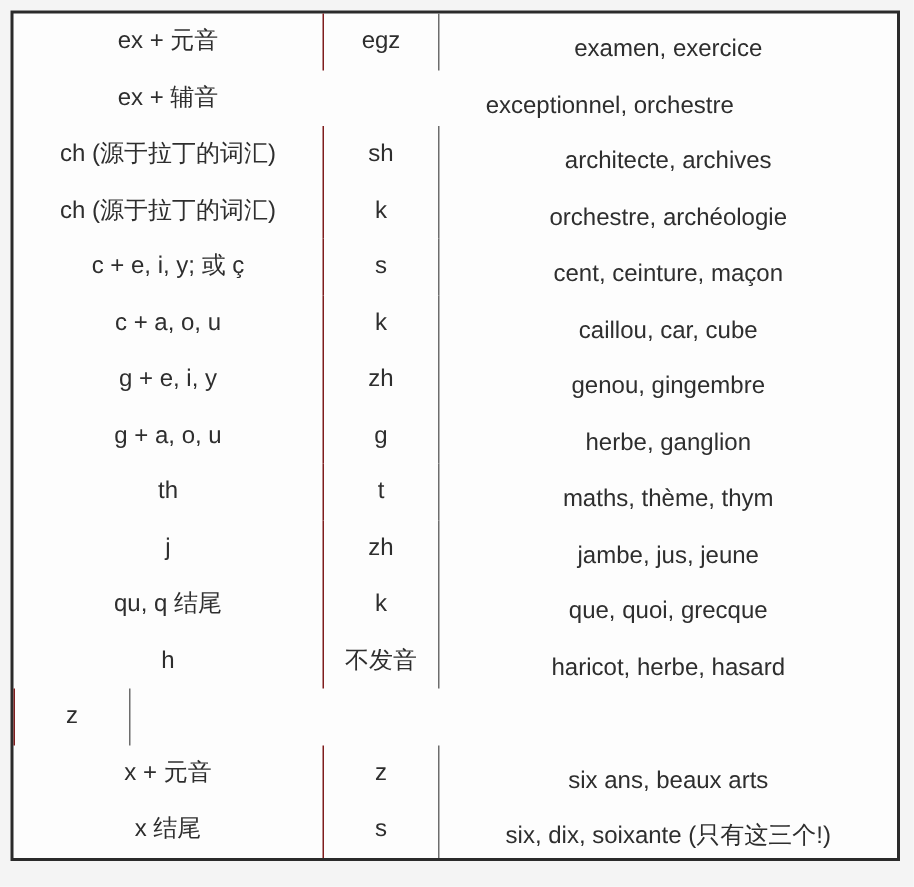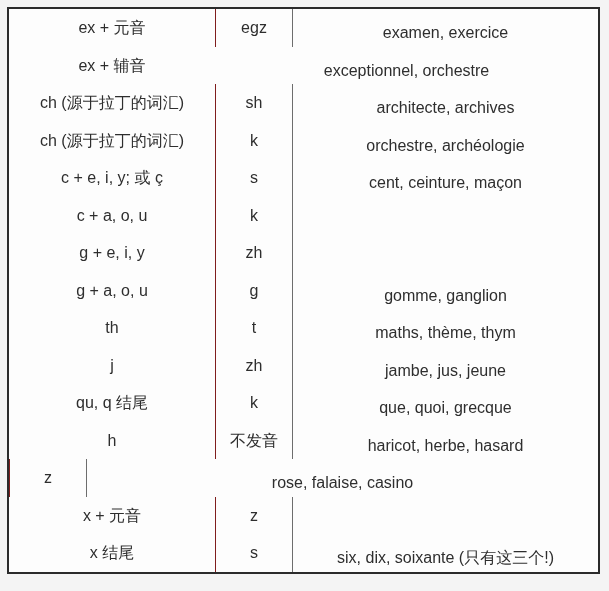--- a/index.html
+++ b/index.html
@@ -87,29 +87,31 @@
         <div class="cell cell-examples">orchestre, archéologie</div>
       </div>
       <div class="row">
         <div class="cell cell-rule">c + e, i, y; 或 ç</div>
         <div class="cell cell-pron">s</div>
         <div class="cell cell-examples">cent, ceinture, maçon</div>
       </div>
       <div class="row">
         <div class="cell cell-rule">c + a, o, u</div>
         <div class="cell cell-pron">k</div>
+        <div class="cell cell-examples">caillou, car, cube</div>
       </div>
       <div class="row">
         <div class="cell cell-rule">g + e, i, y</div>
         <div class="cell cell-pron">zh</div>
+        <div class="cell cell-examples">genou, gingembre</div>
       </div>
       <div class="row">
         <div class="cell cell-rule">g + a, o, u</div>
         <div class="cell cell-pron">g</div>
-        <div class="cell cell-examples">gomme, ganglion</div>
+        <div class="cell cell-examples">herbe, ganglion</div>
       </div>
       <div class="row">
         <div class="cell cell-rule">th</div>
         <div class="cell cell-pron">t</div>
         <div class="cell cell-examples">maths, thème, thym</div>
       </div>
       <div class="row">
         <div class="cell cell-rule">j</div>
         <div class="cell cell-pron">zh</div>
         <div class="cell cell-examples">jambe, jus, jeune</div>
@@ -119,25 +121,25 @@
         <div class="cell cell-pron">k</div>
         <div class="cell cell-examples">que, quoi, grecque</div>
       </div>
       <div class="row">
         <div class="cell cell-rule">h</div>
         <div class="cell cell-pron">不发音</div>
         <div class="cell cell-examples">haricot, herbe, hasard</div>
       </div>
       <div class="row">
         <div class="cell cell-pron">z</div>
-        <div class="cell cell-examples">rose, falaise, casino</div>
       </div>
       <div class="row">
         <div class="cell cell-rule">x + 元音</div>
         <div class="cell cell-pron">z</div>
+        <div class="cell cell-examples">six ans, beaux arts</div>
       </div>
       <div class="row">
         <div class="cell cell-rule">x 结尾</div>
         <div class="cell cell-pron">s</div>
         <div class="cell cell-examples">six, dix, soixante (只有这三个!)</div>
       </div>
     </div>
 </div>
 
 </body></html>

